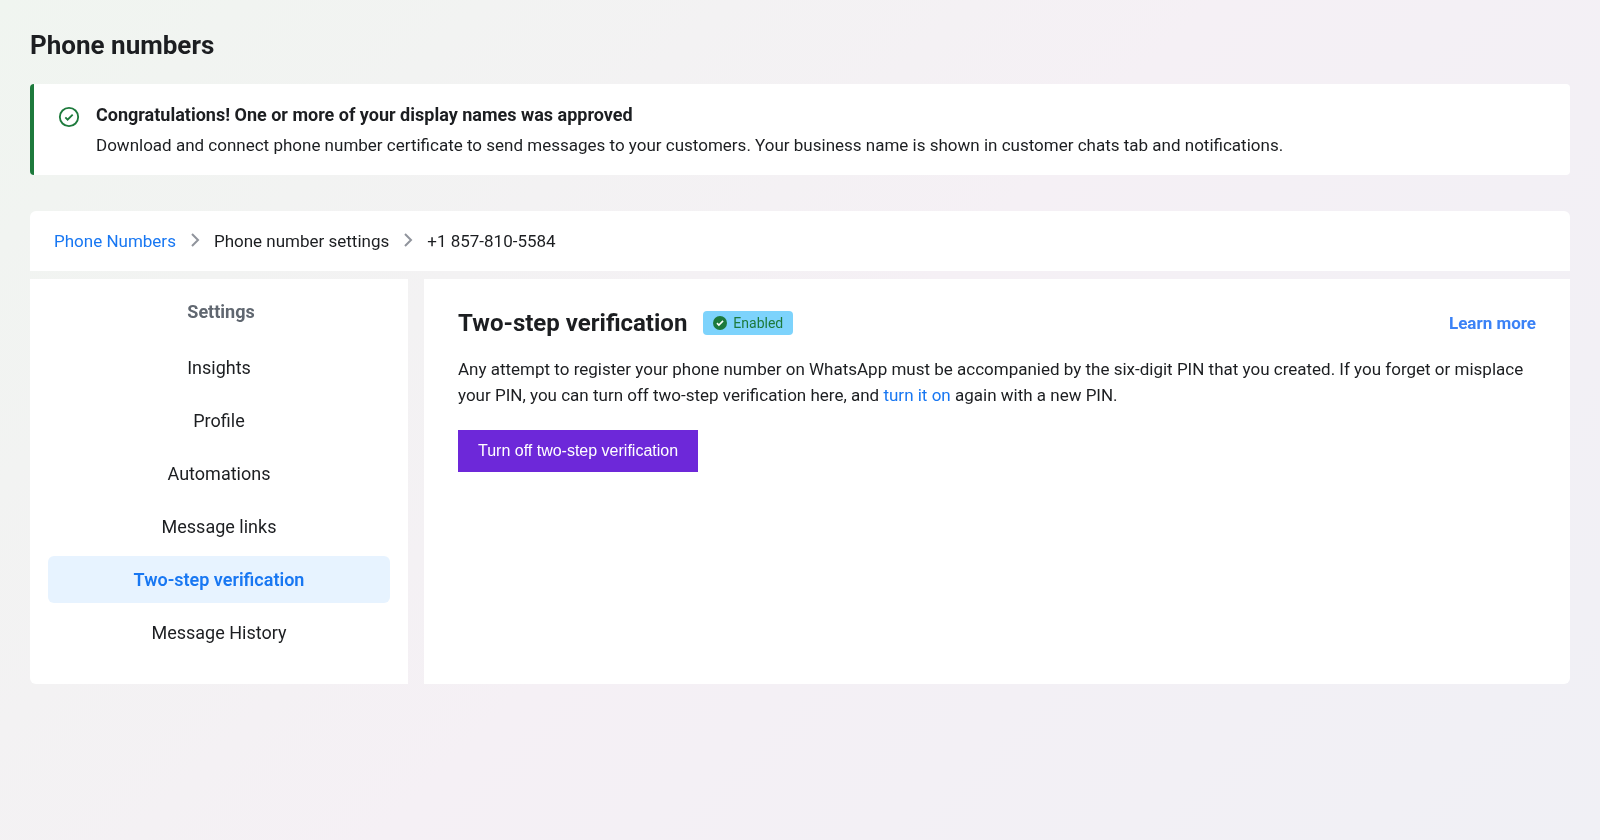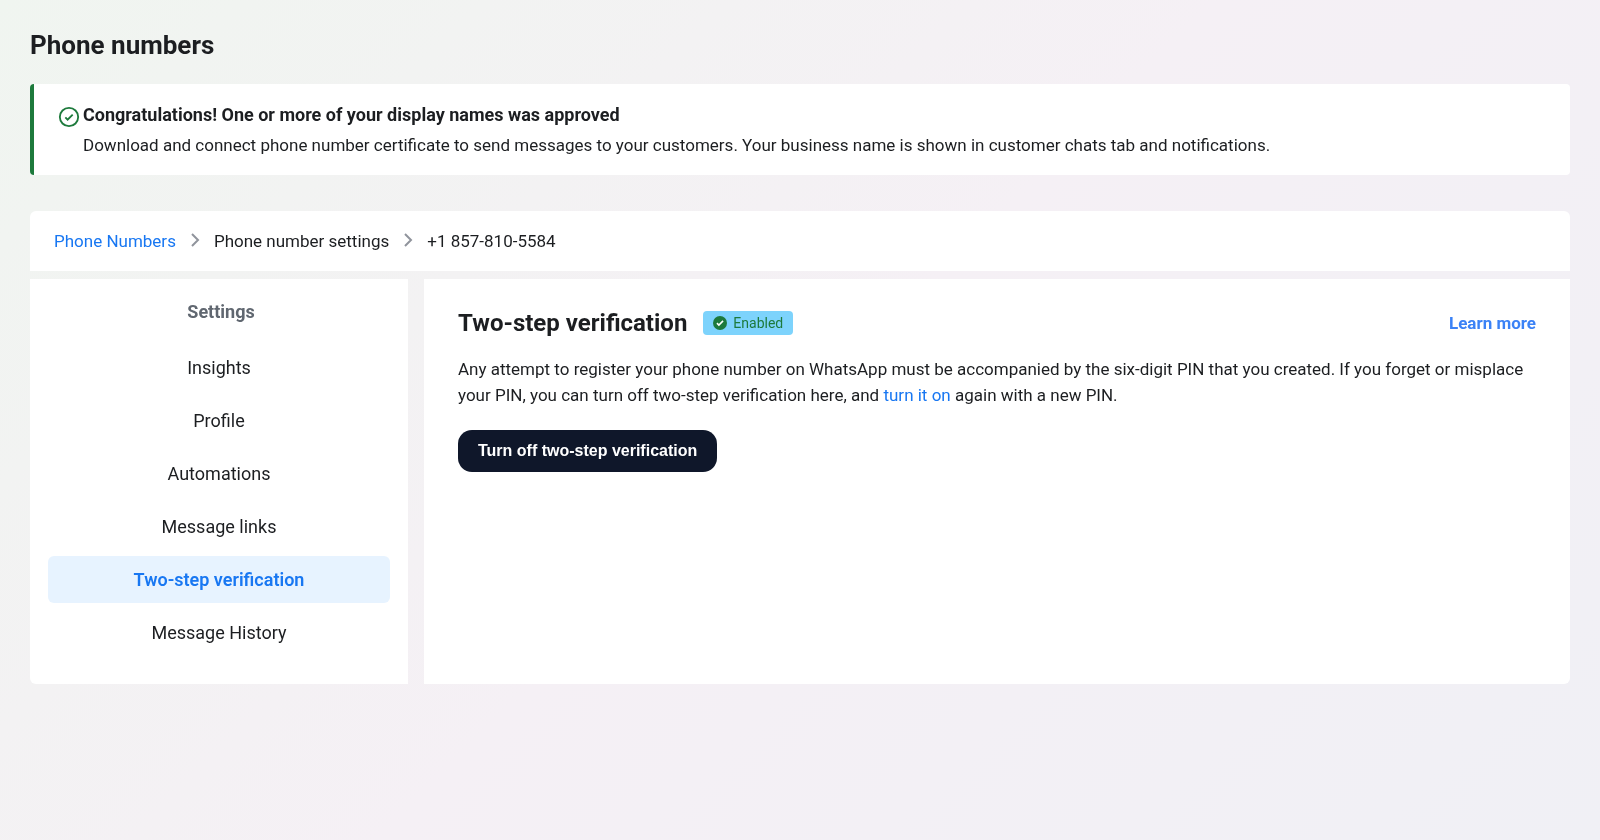--- a/index.html
+++ b/index.html
@@ -49,21 +49,21 @@
       border-top: 7px solid #1c1e21;
     }
     
     .notice-card {
       background: #fff;
       border-left: 4px solid #1d7a3c;
       border-radius: 4px;
       padding: 20px 24px;
       margin-bottom: 36px;
       display: flex;
-      gap: 3px;
+      gap: 16px;
       align-items: flex-start;
     }
     
     .notice-icon {
       width: 22px;
       height: 22px;
       flex-shrink: 0;
       margin-top: 2px;
     }
     
@@ -201,27 +201,27 @@
       color: #1c1e21;
       margin-bottom: 22px;
     }
     
     .inline-link {
       color: #1877f2;
       cursor: pointer;
     }
     
     .primary-btn {
-      background: #0f172a;
+      background: #6d28d9;
       color: #fff;
       border: none;
-      border-radius: 14px;
+      border-radius: 0;
       padding: 12px 20px;
       font-size: 16px;
-      font-weight: 700;
+      font-weight: 400;
       cursor: pointer;
     }
   </style>
 </head>
 <body>
 
 <div class="header-row">
   <h1 class="page-title">Phone numbers</h1>
 </div>
 

